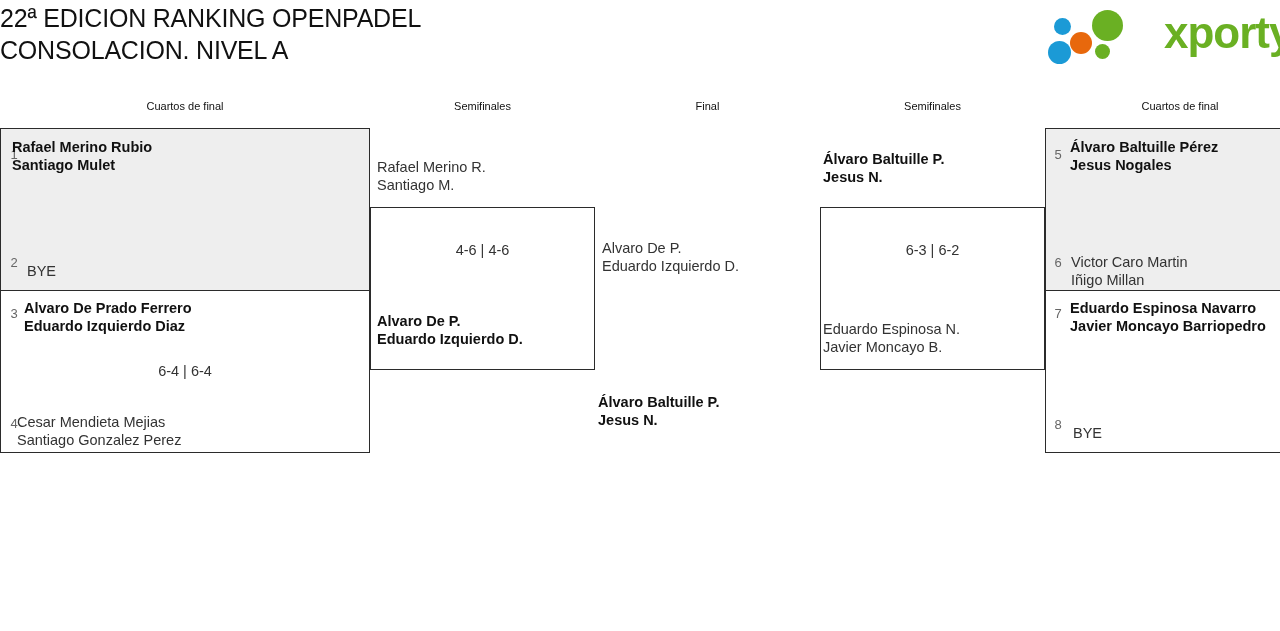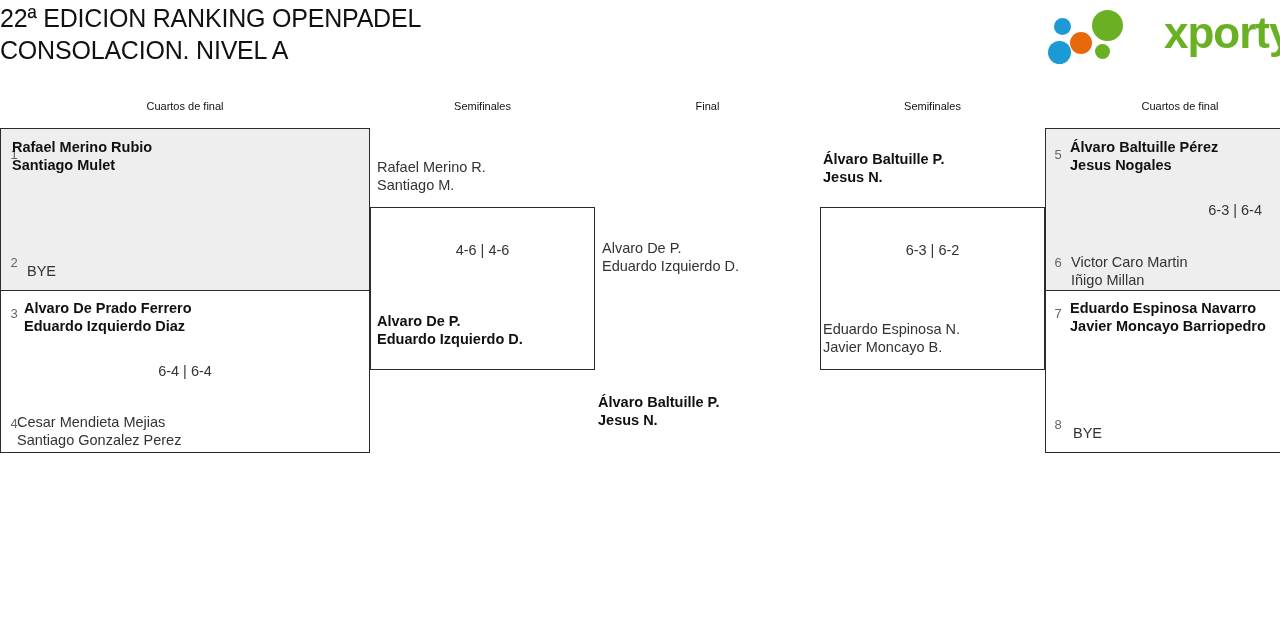--- a/index.html
+++ b/index.html
@@ -148,21 +148,20 @@
 Javier Moncayo B.</div>
   <div class="score center" style="left:825px; top:241px; width:215px;">6-3 | 6-2</div>
 
   <div class="box shaded" style="left:1045px; top:128px; width:245px; height:163px;"></div>
   <div class="seed" style="left:1051px; top:147px; width:14px; text-align:center;">5</div>
   <div class="team win" style="left:1070px; top:138px; width:300px;">Álvaro Baltuille Pérez
 Jesus Nogales</div>
   <div class="seed" style="left:1051px; top:255px; width:14px; text-align:center;">6</div>
   <div class="team lose" style="left:1071px; top:245px; width:300px;">Victor Caro Martin
 Iñigo Millan</div>
-  <div class="score right" style="left:1000px; top:201px; width:262px;">6-3 | 6-4</div>
 
   <div class="box plain" style="left:1045px; top:290px; width:245px; height:163px;"></div>
   <div class="seed" style="left:1051px; top:306px; width:14px; text-align:center;">7</div>
   <div class="team win" style="left:1070px; top:299px; width:330px;">Eduardo Espinosa Navarro
 Javier Moncayo Barriopedro</div>
   <div class="seed" style="left:1051px; top:417px; width:14px; text-align:center;">8</div>
   <div class="team lose" style="left:1073px; top:416px; width:300px;">BYE</div>
   <div class="score right" style="left:1000px; top:362px; width:262px;"></div>
 
 </div>

